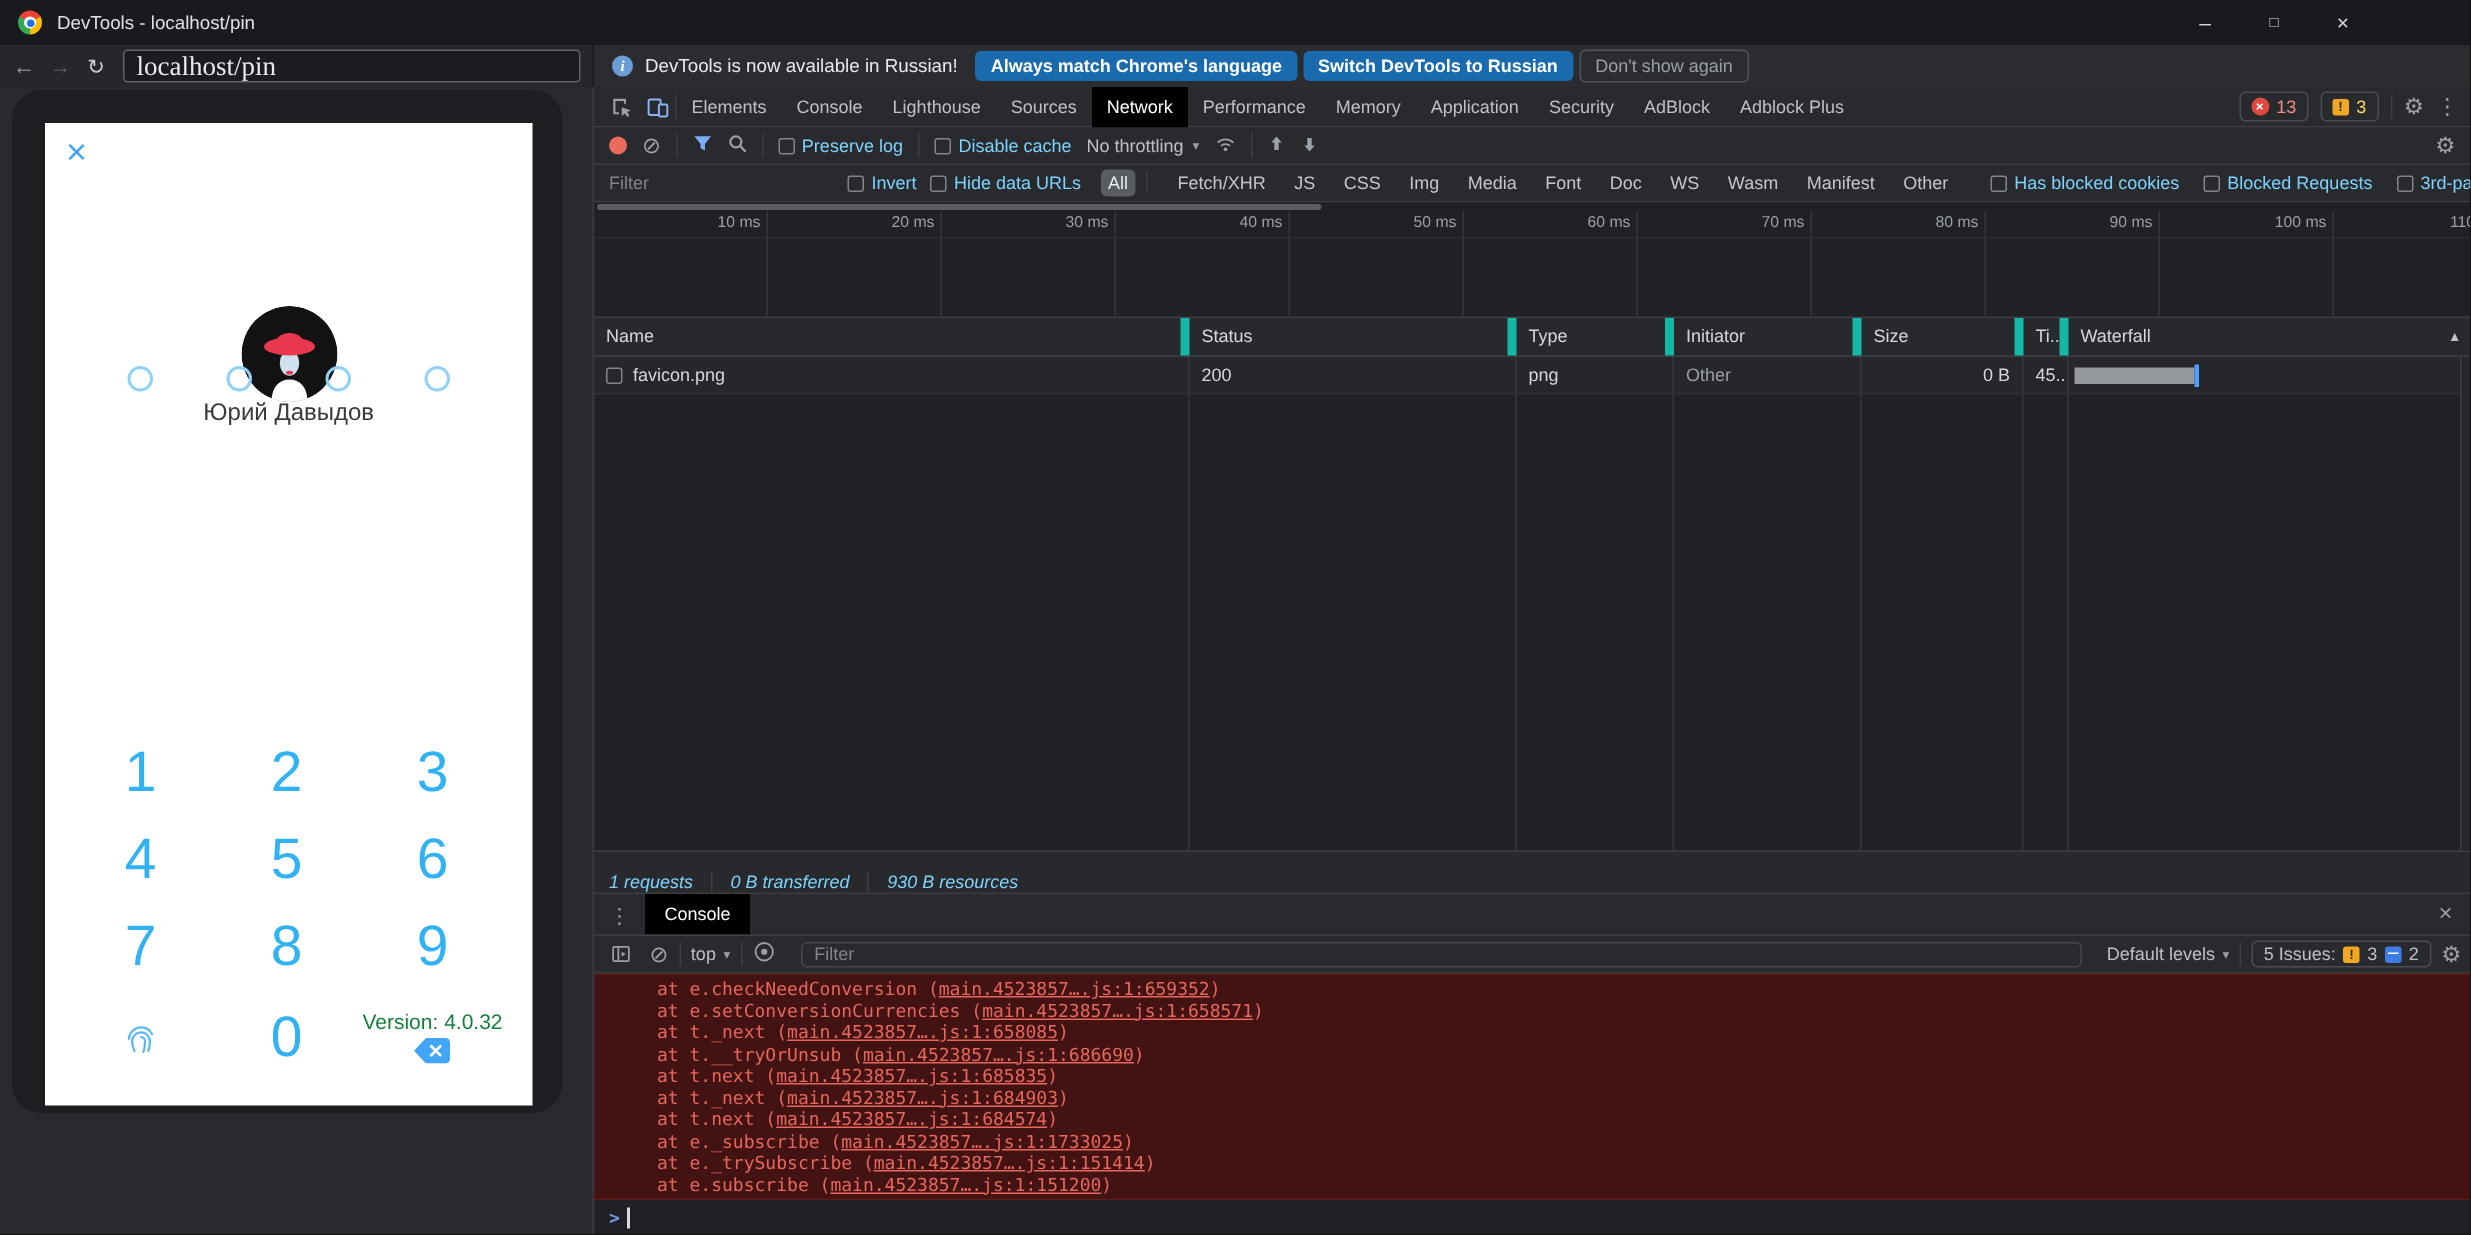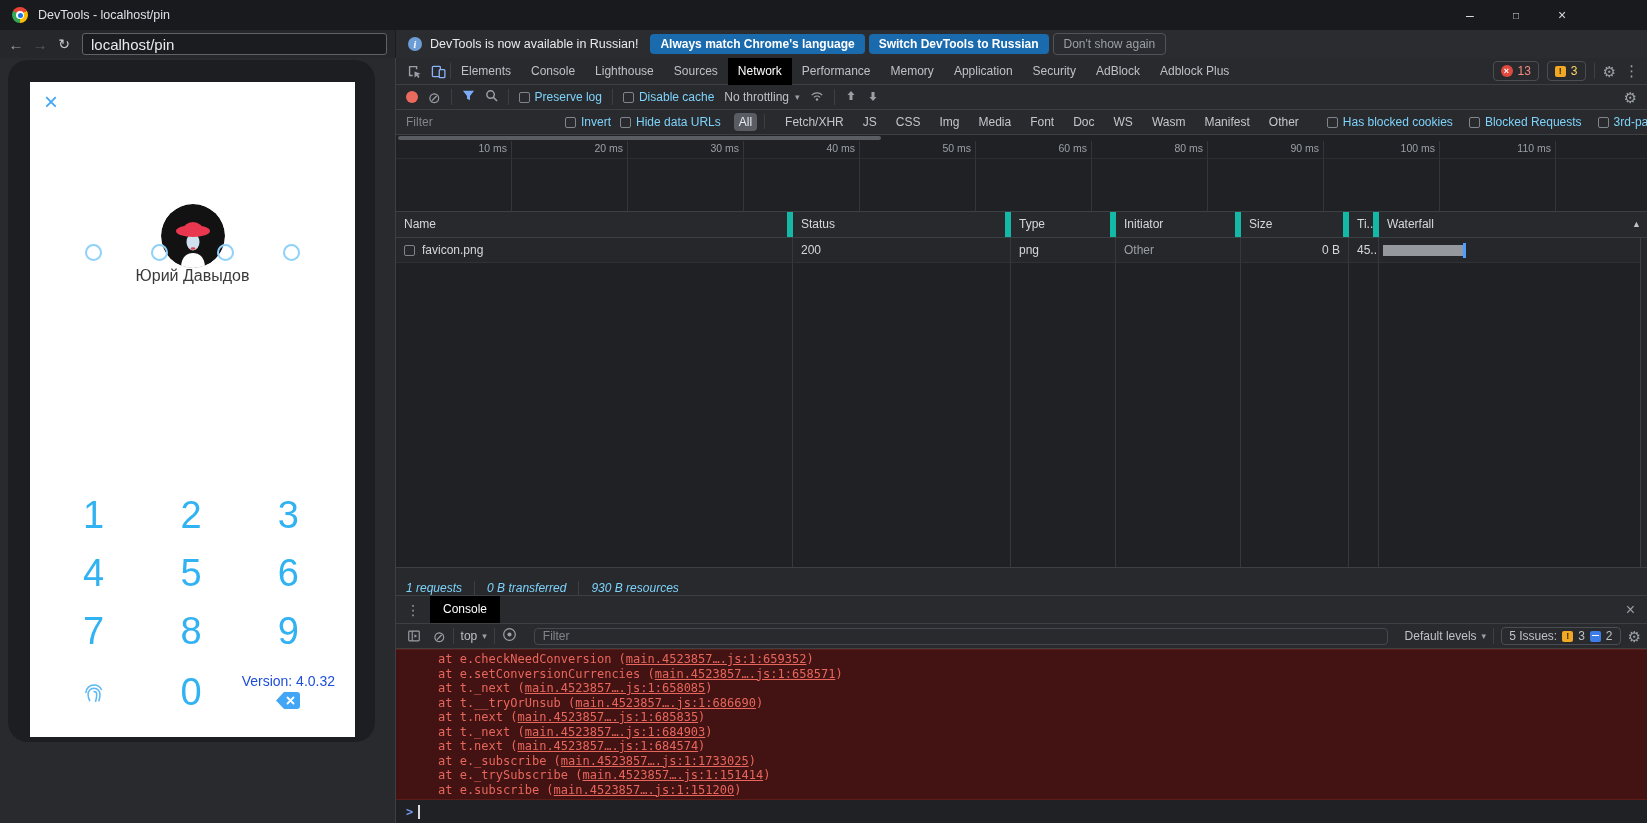--- a/index.html
+++ b/index.html
@@ -25,21 +25,21 @@
   .win-btn.max { font-size:10px; }
   
   .navbar { position:absolute; left:0; top:30px; width:395px; height:28px; background:#26272b;
     display:flex; align-items:center; padding:0 4px; }
   .nav-btn { width:24px; text-align:center; font-size:15px; color:#9aa0a6; }
   .nav-btn.fwd { color:#595d63; }
   .nav-btn.reload { font-size:14px; color:#c8cbce; }
   .url-box { flex:1; height:22px; margin:0 4px 0 6px; background:#1b1c1f;
     border:1px solid #5f6368; border-radius:3px; display:flex; align-items:center; }
   .url-box input { width:100%; background:transparent; border:none; outline:none;
-    color:#e8eaed; font-size:15px; padding:0 8px; font-family:Liberation Sans, sans-serif; }
+    color:#e8eaed; font-size:18px; padding:0 8px; font-family:Liberation Serif, serif; }
   
   .infobar { position:absolute; left:395px; top:30px; width:1252px; height:28px; background:#2b2c30;
     border-left:1px solid #1a1b1e; display:flex; align-items:center; padding-left:12px; gap:8px; }
   .info-ico { width:14px; height:14px; border-radius:50%; background:#6d9dd6; color:#fff;
     font:italic bold 10px "Liberation Serif",serif; display:flex; align-items:center; justify-content:center; flex:0 0 auto; }
   .ib-msg { font-size:12.5px; color:#e8eaed; }
   .ib-btn { border:none; cursor:pointer; border-radius:4px; padding:3px 10px; font:bold 12px "Liberation Sans",sans-serif; }
   .ib-btn.primary { background:#1a6aae; color:#fff; margin-left:4px; }
   .ib-btn.ghost { background:transparent; color:#9aa0a6; border:1px solid #50545a; font-weight:normal; margin-left:4px; }
   
@@ -50,21 +50,21 @@
   .avatar { position:absolute; left:50%; top:122px; transform:translateX(-50%); width:64px; height:64px; }
   .user-name { position:absolute; top:185px; width:100%; text-align:center; font-size:16px; color:#3a3a3a; }
   .pin-row { position:absolute; top:162px; left:0; width:100%; display:flex; justify-content:center; gap:49px; }
   .pin-dot { width:17px; height:17px; border:2px solid #8ed1f9; border-radius:50%; }
   .keypad-digits { position:absolute; left:15px; top:404px; width:292px; display:grid;
     grid-template-columns:repeat(3,1fr); grid-auto-rows:58px; }
   .key { display:flex; align-items:center; justify-content:center; font-size:38px; color:#31b2f2; }
   .keypad-bottom { position:absolute; left:15px; top:578px; width:292px; height:64px; display:grid;
     grid-template-columns:repeat(3,1fr); }
   .kp-cell { display:flex; align-items:center; justify-content:center; flex-direction:column; }
-  .version { font-size:14px; color:#1d4ed8; white-space:nowrap; }
+  .version { font-size:14px; color:#15803d; white-space:nowrap; }
   .backspace { margin-top:3px; }
   
   .devtools { position:absolute; left:395px; top:58px; width:1252px; height:765px; background:#202124;
     border-left:1px solid #3c4043; display:flex; flex-direction:column; }
   .vsep { width:1px; height:16px; background:#3c4043; flex:0 0 auto; }
   .cb { width:11px; height:11px; border:1.5px solid #80858b; border-radius:2px; background:transparent;
     display:inline-block; flex:0 0 auto; }
   .chk { display:flex; align-items:center; gap:5px; color:#7dd3fc; white-space:nowrap; }
   input.flt { background:transparent; border:none; outline:none; color:#e8eaed; font:12px "Liberation Sans",sans-serif; }
   input.flt::placeholder { color:#80858b; }
@@ -410,20 +410,21 @@
     <div class="net-timeline">
       <div class="overview-bar"></div>
       <div class="ticks">
 
       <div class="tick">10 ms</div>
           <div class="tick">20 ms</div>
           <div class="tick">30 ms</div>
           <div class="tick">40 ms</div>
           <div class="tick">50 ms</div>
           <div class="tick">60 ms</div>
+          <div class="tick">70 ms</div>
           <div class="tick">80 ms</div>
           <div class="tick">90 ms</div>
           <div class="tick">100 ms</div>
           <div class="tick">110 ms</div>
         </div>
     </div>
 
     <div class="net-table">
       <div class="thead">
         <div class="th w-name">Name</div>

